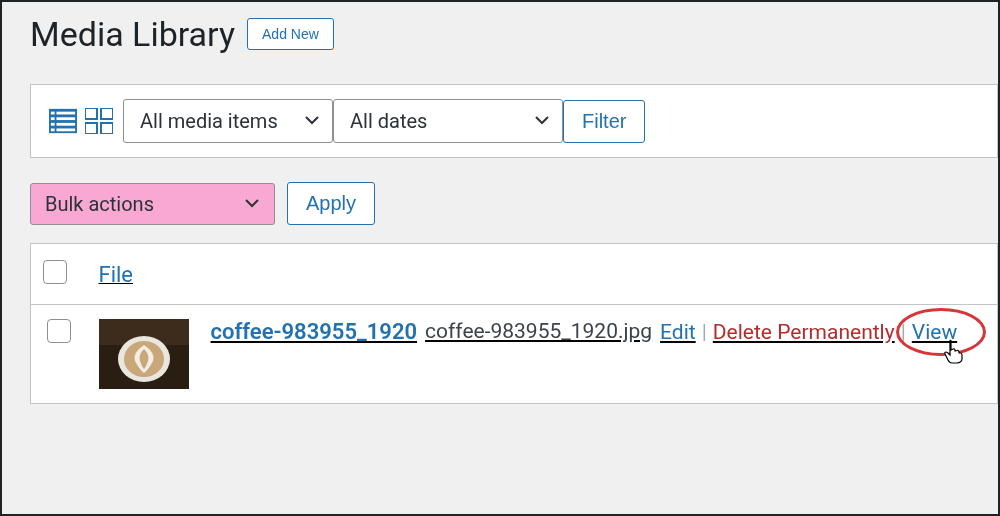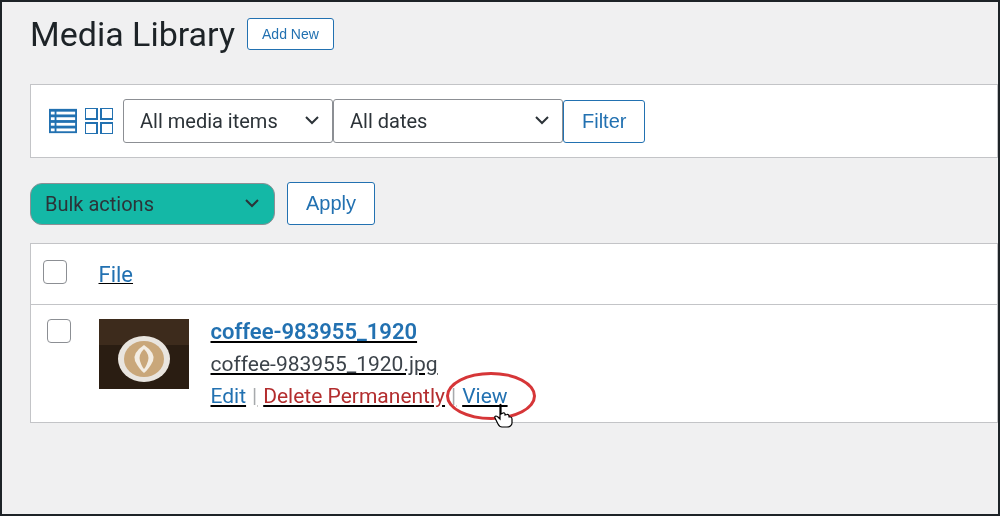--- a/index.html
+++ b/index.html
@@ -85,23 +85,23 @@
     border-radius: 3px;
     cursor: pointer;
   }
   .bulk-row {
     display: flex;
     align-items: center;
     gap: 12px;
     margin-top: 24px;
   }
   .bulk-select {
-    background: #14b8a6;
+    background: #f9a8d4;
     border: 1.5px solid #8c8f94;
-    border-radius: 12px;
+    border-radius: 3px;
     color: #2c3338;
     font-size: 20px;
     padding: 8px 42px 8px 14px;
     min-width: 245px;
     position: relative;
     cursor: pointer;
   }
   .bulk-select .chev {
     position: absolute;
     right: 14px;
@@ -148,21 +148,21 @@
     background: #3b2a1a;
     position: relative;
     overflow: hidden;
     display: inline-block;
   }
   .file-cell {
     display: flex;
     gap: 22px;
     align-items: flex-start;
   }
-  .file-info { display: flex; flex-direction: column; gap: 8px; }
+  .file-info { display: flex; flex-direction: row; gap: 8px; }
   .file-title {
     color: #2271b1;
     font-size: 22px;
     font-weight: 600;
     cursor: pointer;
   }
   .file-name {
     color: #3c434a;
     font-size: 21px;
   }

